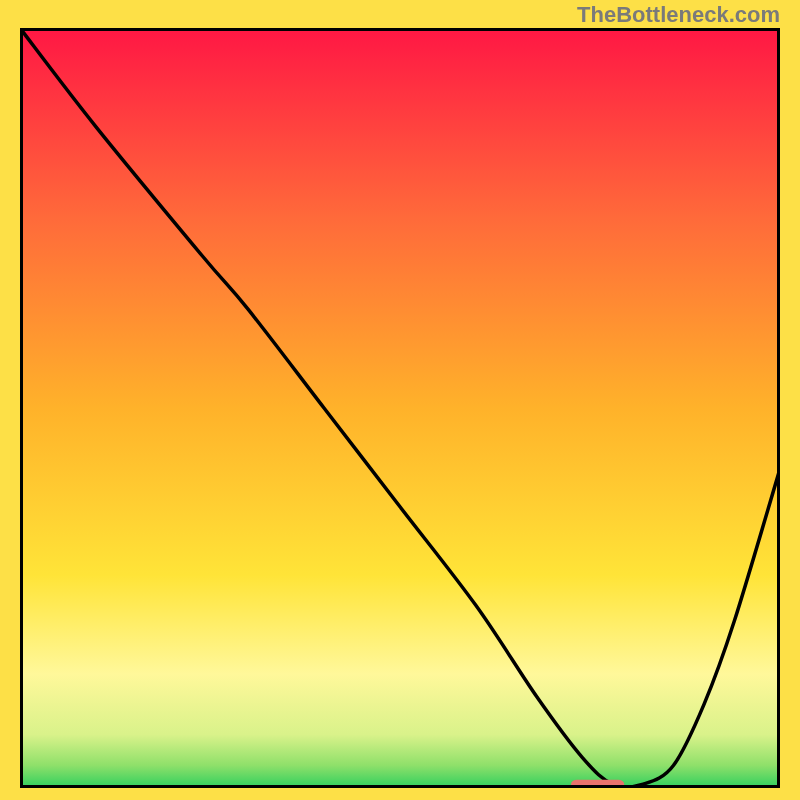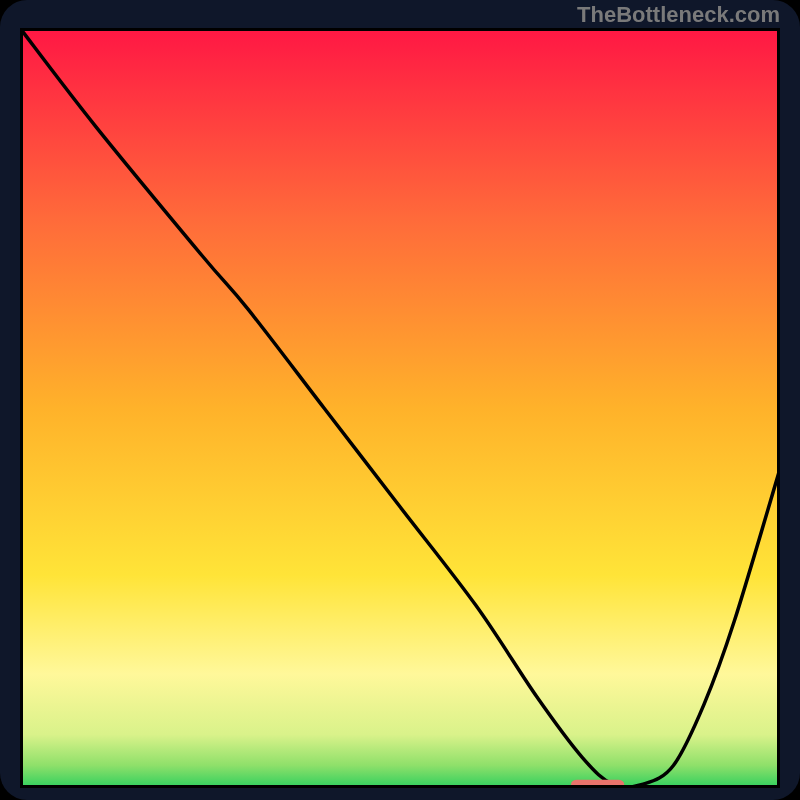--- a/index.html
+++ b/index.html
@@ -7,22 +7,21 @@
     padding: 0;
     background: #000;
     width: 800px;
     height: 800px;
     overflow: hidden;
   }
   .outer {
     width: 800px;
     height: 800px;
     position: relative;
-    background: #0f172a;
-    border-radius: 27px;
+    background: #fde047;
   }
   .watermark {
     position: absolute;
     top: 2px;
     right: 20px;
     color: #7a7a7a;
     font-family: Arial, Helvetica, sans-serif;
     font-size: 22px;
     font-weight: 600;
     user-select: none;

